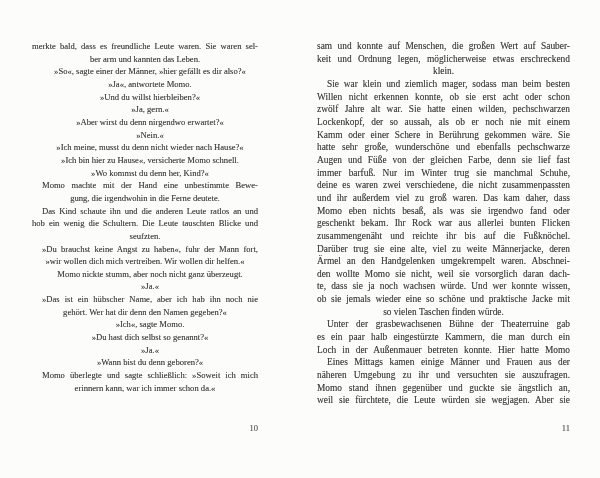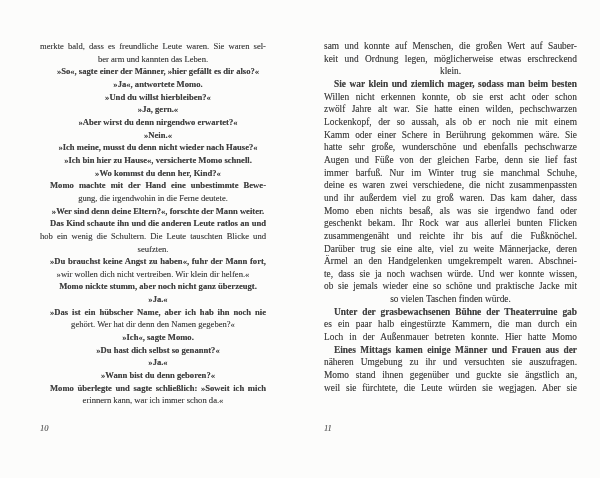--- a/index.html
+++ b/index.html
@@ -14,49 +14,47 @@
     position: relative;
     width: 600px;
     height: 478px;
     font-family: "Liberation Serif", serif;
     color: var(--ink, #3f3f3f);
   }
   .page {
     position: absolute;
     top: 40px;
   }
-  .page.left  { left: 40px;  width: 226px; font-size: 8.6px; }
-  .page.right { left: 317px; width: 253px; font-size: 9.4px; margin-left: 7px; }
+  .page.left  { left: 32px;  width: 226px; font-size: 8.6px; }
+  .page.right { left: 317px; width: 253px; font-size: 9.4px; }
   .textblock {
     width: 100%;
   }
   .line {
     height: 12.66px;
     line-height: 12.66px;
     white-space: nowrap;
     text-shadow: 0 0 0.5px rgba(70,70,70,0.55);
     text-align: center;
   }
   .line.just {
     white-space: normal;
     overflow: hidden;
     text-align: justify;
     text-align-last: justify;
   }
   .line.ind {
     padding-left: 10px;
-    font-weight: bold;
   }
   .pagenum {
     position: absolute;
     top: 383px;
     left: 0;
     width: 100%;
-    text-align: left;
-    font-style: italic;
+    text-align: right;
     font-size: 8.5px;
     color: var(--pagenum, #5a5a5a);
     text-shadow: 0 0 0.5px rgba(90,90,90,0.5);
   }
 </style>
 </head>
 <body>
 
 <div class="spread">
 
@@ -68,26 +66,25 @@
         <div class="line ind">»Ja«, antwortete Momo.</div>
         <div class="line ind">»Und du willst hierbleiben?«</div>
         <div class="line ind">»Ja, gern.«</div>
         <div class="line ind">»Aber wirst du denn nirgendwo erwartet?«</div>
         <div class="line ind">»Nein.«</div>
         <div class="line ind">»Ich meine, musst du denn nicht wieder nach Hause?«</div>
         <div class="line ind">»Ich bin hier zu Hause«, versicherte Momo schnell.</div>
         <div class="line ind">»Wo kommst du denn her, Kind?«</div>
         <div class="line just ind">Momo machte mit der Hand eine unbestimmte Bewe-</div>
         <div class="line">gung, die irgendwohin in die Ferne deutete.</div>
-        <div class="line ind">»Wer sind denn deine Eltern?«, forschte der Mann weiter.</div>
         <div class="line just ind">Das Kind schaute ihn und die anderen Leute ratlos an und</div>
         <div class="line just">hob ein wenig die Schultern. Die Leute tauschten Blicke und</div>
         <div class="line">seufzten.</div>
         <div class="line just ind">»Du brauchst keine Angst zu haben«, fuhr der Mann fort,</div>
-        <div class="line">»wir wollen dich nicht vertreiben. Wir klein dir helfen.«</div>
+        <div class="line">»wir wollen dich mich vertreiben. Wir wollen dir helfen.«</div>
         <div class="line ind">Momo nickte stumm, aber noch nicht ganz überzeugt.</div>
         <div class="line ind">»Ja.«</div>
         <div class="line just ind">»Das ist ein hübscher Name, aber ich hab ihn noch nie</div>
         <div class="line">gehört. Wer hat dir denn den Namen gegeben?«</div>
         <div class="line ind">»Ich«, sagte Momo.</div>
         <div class="line ind">»Du hast dich selbst so genannt?«</div>
         <div class="line ind">»Ja.«</div>
         <div class="line ind">»Wann bist du denn geboren?«</div>
         <div class="line just ind">Momo überlegte und sagte schließlich: »Soweit ich mich</div>
         <div class="line">erinnern kann, war ich immer schon da.«</div>
@@ -108,20 +105,21 @@
         <div class="line just">hatte sehr große, wunderschöne und ebenfalls pechschwarze</div>
         <div class="line just">Augen und Füße von der gleichen Farbe, denn sie lief fast</div>
         <div class="line just">immer barfuß. Nur im Winter trug sie manchmal Schuhe,</div>
         <div class="line just">deine es waren zwei verschiedene, die nicht zusammenpassten</div>
         <div class="line just">und ihr außerdem viel zu groß waren. Das kam daher, dass</div>
         <div class="line just">Momo eben nichts besaß, als was sie irgendwo fand oder</div>
         <div class="line just">geschenkt bekam. Ihr Rock war aus allerlei bunten Flicken</div>
         <div class="line just">zusammengenäht und reichte ihr bis auf die Fußknöchel.</div>
         <div class="line just">Darüber trug sie eine alte, viel zu weite Männerjacke, deren</div>
         <div class="line just">Ärmel an den Handgelenken umgekrempelt waren. Abschnei-</div>
+        <div class="line just">den wollte Momo sie nicht, weil sie vorsorglich daran dach-</div>
         <div class="line just">te, dass sie ja noch wachsen würde. Und wer konnte wissen,</div>
         <div class="line just">ob sie jemals wieder eine so schöne und praktische Jacke mit</div>
         <div class="line">so vielen Taschen finden würde.</div>
         <div class="line just ind">Unter der grasbewachsenen Bühne der Theaterruine gab</div>
         <div class="line just">es ein paar halb eingestürzte Kammern, die man durch ein</div>
         <div class="line just">Loch in der Außenmauer betreten konnte. Hier hatte Momo</div>
         <div class="line just ind">Eines Mittags kamen einige Männer und Frauen aus der</div>
         <div class="line just">näheren Umgebung zu ihr und versuchten sie auszufragen.</div>
         <div class="line just">Momo stand ihnen gegenüber und guckte sie ängstlich an,</div>
         <div class="line just">weil sie fürchtete, die Leute würden sie wegjagen. Aber sie</div>

